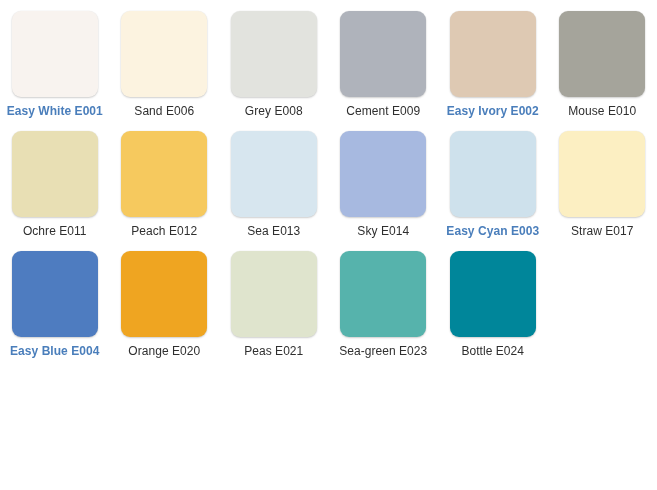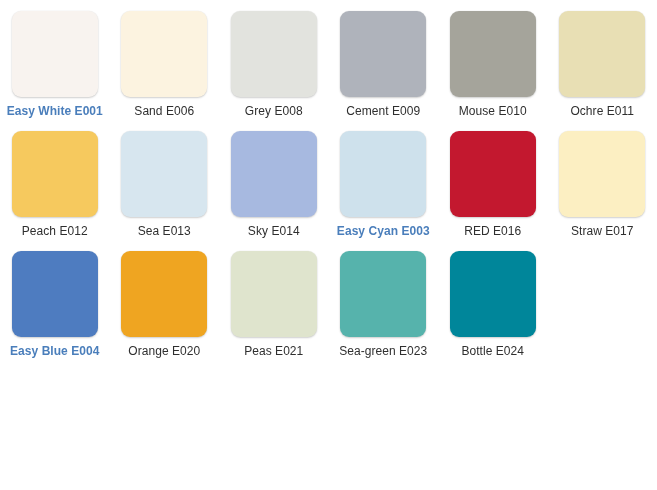--- a/index.html
+++ b/index.html
@@ -64,20 +64,24 @@
     </div>
     <div class="swatch-cell">
       <div class="swatch-chip" style="background: rgb(226, 227, 222);"></div>
       <div class="swatch-label">Grey E008</div>
     </div>
     <div class="swatch-cell">
       <div class="swatch-chip" style="background: rgb(175, 179, 187);"></div>
       <div class="swatch-label">Cement E009</div>
     </div>
     <div class="swatch-cell">
+      <div class="swatch-chip" style="background: rgb(222, 201, 179);"></div>
+      <div class="swatch-label is-easy">Easy Ivory E002</div>
+    </div>
+    <div class="swatch-cell">
       <div class="swatch-chip" style="background: rgb(165, 164, 155);"></div>
       <div class="swatch-label">Mouse E010</div>
     </div>
     <div class="swatch-cell">
       <div class="swatch-chip" style="background: rgb(232, 223, 180);"></div>
       <div class="swatch-label">Ochre E011</div>
     </div>
     <div class="swatch-cell">
       <div class="swatch-chip" style="background: rgb(246, 201, 94);"></div>
       <div class="swatch-label">Peach E012</div>
@@ -86,24 +90,20 @@
       <div class="swatch-chip" style="background: rgb(215, 230, 239);"></div>
       <div class="swatch-label">Sea E013</div>
     </div>
     <div class="swatch-cell">
       <div class="swatch-chip" style="background: rgb(167, 185, 224);"></div>
       <div class="swatch-label">Sky E014</div>
     </div>
     <div class="swatch-cell">
       <div class="swatch-chip" style="background: rgb(206, 225, 236);"></div>
       <div class="swatch-label is-easy">Easy Cyan E003</div>
-    </div>
-    <div class="swatch-cell">
-      <div class="swatch-chip" style="background: rgb(195, 24, 47);"></div>
-      <div class="swatch-label">RED E016</div>
     </div>
     <div class="swatch-cell">
       <div class="swatch-chip" style="background: rgb(252, 239, 194);"></div>
       <div class="swatch-label">Straw E017</div>
     </div>
     <div class="swatch-cell">
       <div class="swatch-chip" style="background: rgb(78, 124, 192);"></div>
       <div class="swatch-label is-easy">Easy Blue E004</div>
     </div>
     <div class="swatch-cell">

